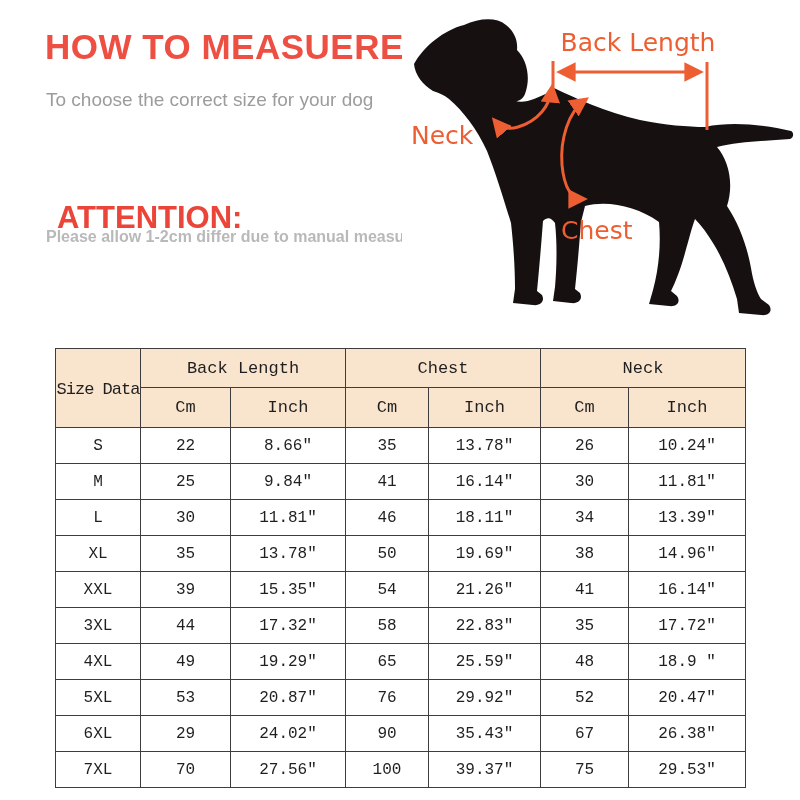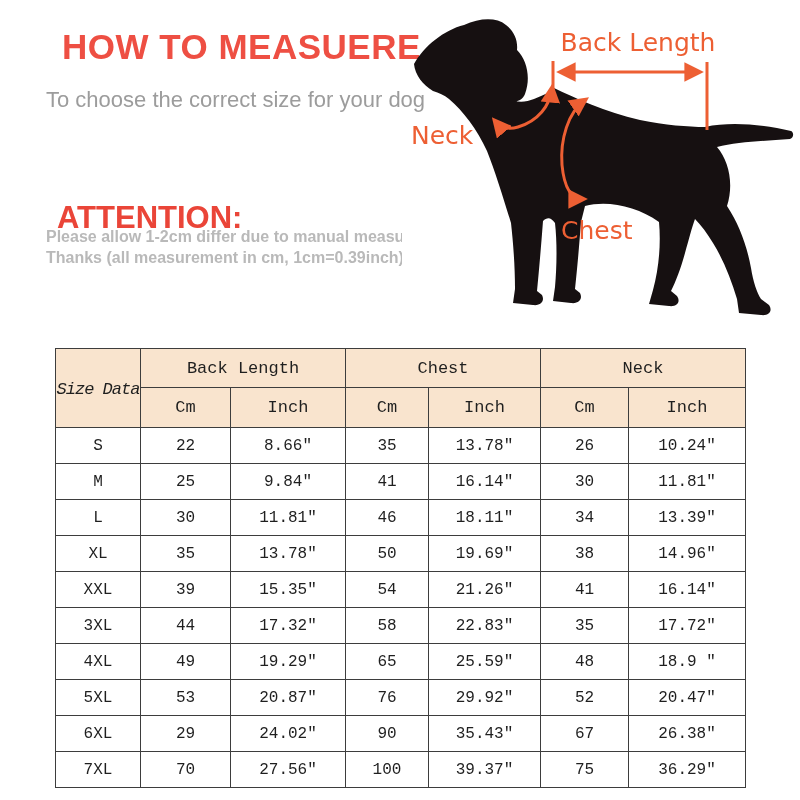--- a/index.html
+++ b/index.html
@@ -2,26 +2,26 @@
 <html><head>
 <meta charset="utf-8">
 <style>
   html,body{margin:0;padding:0;background:#ffffff;}
   .canvas{
     position:relative;width:800px;height:800px;background:#ffffff;overflow:hidden;
     font-family:"Liberation Sans",sans-serif;
   }
   
   .title{
-    position:absolute;left:62px;top:27px;margin:0;
+    position:absolute;left:45px;top:27px;margin:0;
     font-size:35px;font-weight:800;letter-spacing:0.5px;color:#ee4f43;
   }
   .subtitle{
     position:absolute;left:46px;top:88px;margin:0;
-    font-size:22px;line-height:24px;color:#9c9c9c;font-weight:400;
+    font-size:19px;line-height:24px;color:#9c9c9c;font-weight:400;
   }
   .attention-title{
     position:absolute;left:45px;top:188px;margin:12px;
     font-size:31px;font-weight:800;color:#ea4538;
   }
   .attention-body{
     position:absolute;left:46px;top:226px;margin:0;width:356px;
     font-size:16px;line-height:21px;font-weight:700;color:#b9b9b9;
     white-space:nowrap;overflow:hidden;
   }
@@ -47,37 +47,35 @@
   .size-table thead td,.size-table thead th{background:#f9e4ce;font-size:17px;}
   .row-group th{height:38px;}
   .row-units th{height:39px;text-align:center;}
   .size-table tbody td{height:35px;background:#ffffff;font-size:16px;}
   .corner-cell{
     position:relative;
     background-image:linear-gradient(to bottom right,
       rgba(0,0,0,0) calc(50% - 1px), #3d3d3d calc(50% - 1px),
       #3d3d3d calc(50% + 1px), rgba(0,0,0,0) calc(50% + 1px));
     font-size:16px;
-    font-style:italic;
   }
   .corner-cell span{position:absolute;left:0;right:0;top:31px;letter-spacing:-1px;}
 </style>
 </head>
 <body>
 
 <div class="canvas">
 
   <h1 class="title">HOW TO MEASUERE</h1>
   <p class="subtitle">
     <span>To choose the correct size for your dog</span><br>
   </p>
   <h2 class="attention-title">ATTENTION:</h2>
   <p class="attention-body">
     <span>Please allow 1-2cm differ due to manual measureme</span><br>
-    <span>Thanks (all measurement in cm, 1cm=0.39inch)</span>
   </p>
 
   <svg class="diagram-svg" viewBox="0 0 400 340">
     <defs>
       <marker id="ah" viewBox="0 0 10 10" refX="7.5" refY="5" markerWidth="6.5" markerHeight="6.5" orient="auto-start-reverse">
         <path d="M0,0 L10,5 L0,10 z" fill="#ed5f33"></path>
       </marker>
     </defs>
 
     <path fill="#161011" d="
@@ -250,18 +248,18 @@
           <td>67</td>
           <td>26.38″</td>
         </tr>
         <tr>
           <td>7XL</td>
           <td>70</td>
           <td>27.56″</td>
           <td>100</td>
           <td>39.37″</td>
           <td>75</td>
-          <td>36.29″</td>
+          <td>29.53″</td>
         </tr>
       </tbody>
   </table>
 
 </div>
 
 </body></html>

